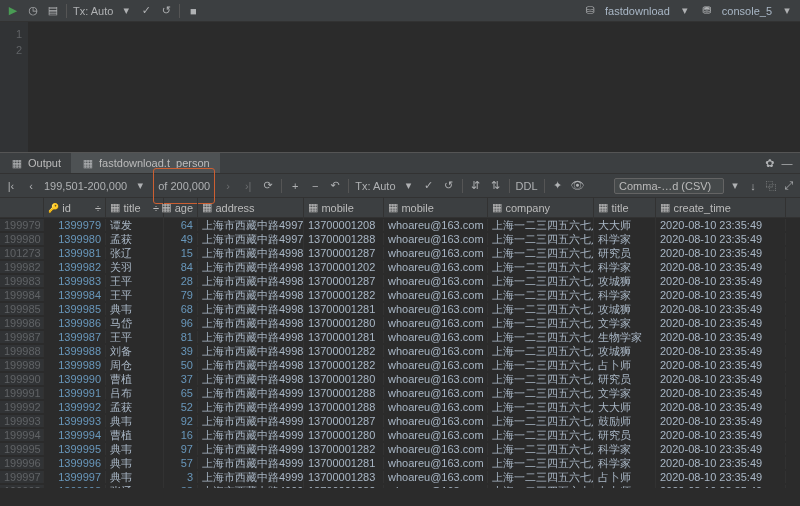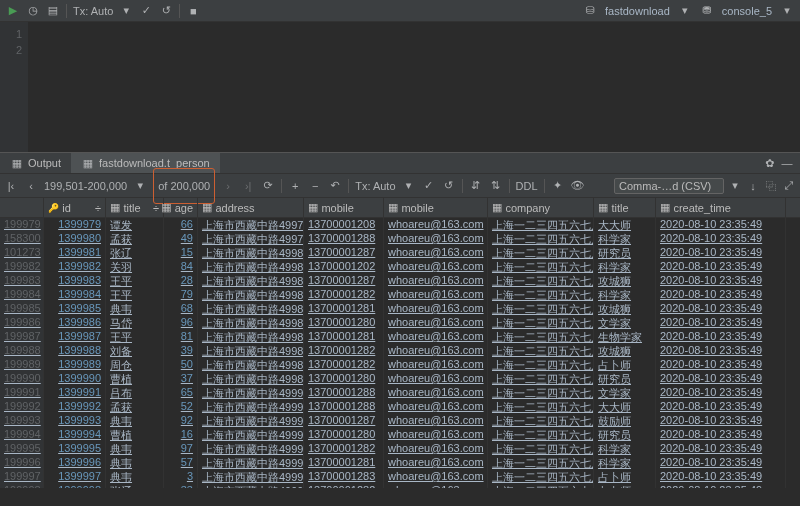--- a/index.html
+++ b/index.html
@@ -25,21 +25,21 @@
 .page-range { color: #afb1b3; font-size: 11px; }
 .of-total { border: 1px solid #cc5f32; border-radius: 3px; padding: 11px 4px; color: #afb1b3; font-size: 11px; }
 .input-small { background: #45494a; border: 1px solid #646464; border-radius: 2px; color: #bbb; padding: 1px 4px; font-size: 11px; width: 110px; }
 .grid { height: 290px; overflow: hidden; background: #2b2b2b; }
 .grid-header { display: flex; background: #3c3f41; border-bottom: 1px solid #323232; height: 20px; align-items: center; font-size: 11px; color: #bbb; }
 .gh { padding: 0 4px; border-right: 1px solid #323232; display: flex; align-items: center; gap: 3px; height: 100%; }
 .gh .key { color: #e8bf6a; font-size: 9px; }
 .col-row { width: 44px; } .col-id { width: 62px; } .col-name { width: 58px; } .col-age { width: 34px; text-align: right; justify-content: flex-end; }
 .col-addr { width: 106px; } .col-mobile { width: 80px; } .col-email { width: 104px; } .col-company { width: 106px; } .col-title { width: 62px; } .col-time { width: 130px; }
 .grid-body { overflow: hidden; }
-.row { display: flex; height: 14px; font-size: 11px; font-family: 'Menlo', monospace; text-decoration: underline; }
+.row { display: flex; height: 14px; align-items: center; font-size: 11px; font-family: 'Menlo', monospace; }
 .cell { padding: 0 4px; border-right: 1px solid #323232; white-space: nowrap; overflow: hidden; color: #a9b7c6; }
 .cell.num { color: #6897bb; text-align: right; }
 .cell.row-num { color: #606366; background: #313335; text-align: right; }
 </style>
 </head>
 <body>
 
 <div class="toolbar">
   <span class="ico green">▶</span>
   <span class="ico">◷</span>
@@ -130,30 +130,30 @@
     <div class="gh col-email">▦ <span>mobile</span></div>
     <div class="gh col-company">▦ <span>company</span></div>
     <div class="gh col-title">▦ <span>title</span></div>
     <div class="gh col-time">▦ <span>create_time</span></div>
   </div>
   <div class="grid-body" id="grid-body">
       <div class="row">
         <div class="cell row-num col-row">199979</div>
         <div class="cell num col-id">1399979</div>
         <div class="cell col-name">谭发</div>
-        <div class="cell num col-age">66</div>
+        <div class="cell num col-age">64</div>
         <div class="cell col-addr">上海市西藏中路4997!</div>
         <div class="cell col-mobile">13700001208</div>
         <div class="cell col-email">whoareu@163.com</div>
         <div class="cell col-company">上海一二三四五六七八九!</div>
         <div class="cell col-title">大大师</div>
         <div class="cell col-time">2020-08-10 23:35:49</div>
       </div>
       <div class="row">
-        <div class="cell row-num col-row">158300</div>
+        <div class="cell row-num col-row">199980</div>
         <div class="cell num col-id">1399980</div>
         <div class="cell col-name">孟获</div>
         <div class="cell num col-age">49</div>
         <div class="cell col-addr">上海市西藏中路4997!</div>
         <div class="cell col-mobile">13700001288</div>
         <div class="cell col-email">whoareu@163.com</div>
         <div class="cell col-company">上海一二三四五六七八九!</div>
         <div class="cell col-title">科学家</div>
         <div class="cell col-time">2020-08-10 23:35:49</div>
       </div>

